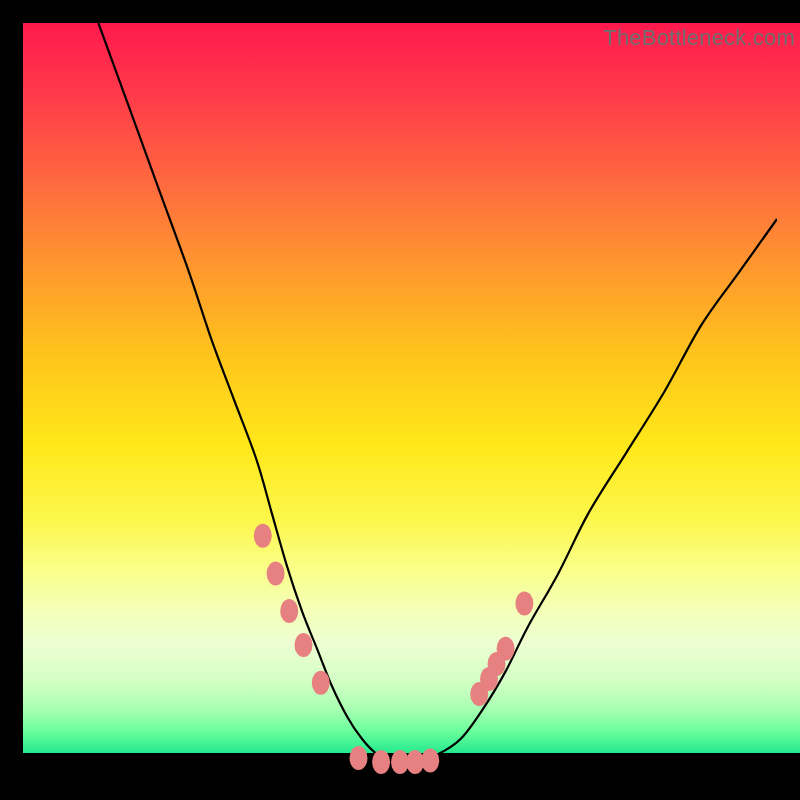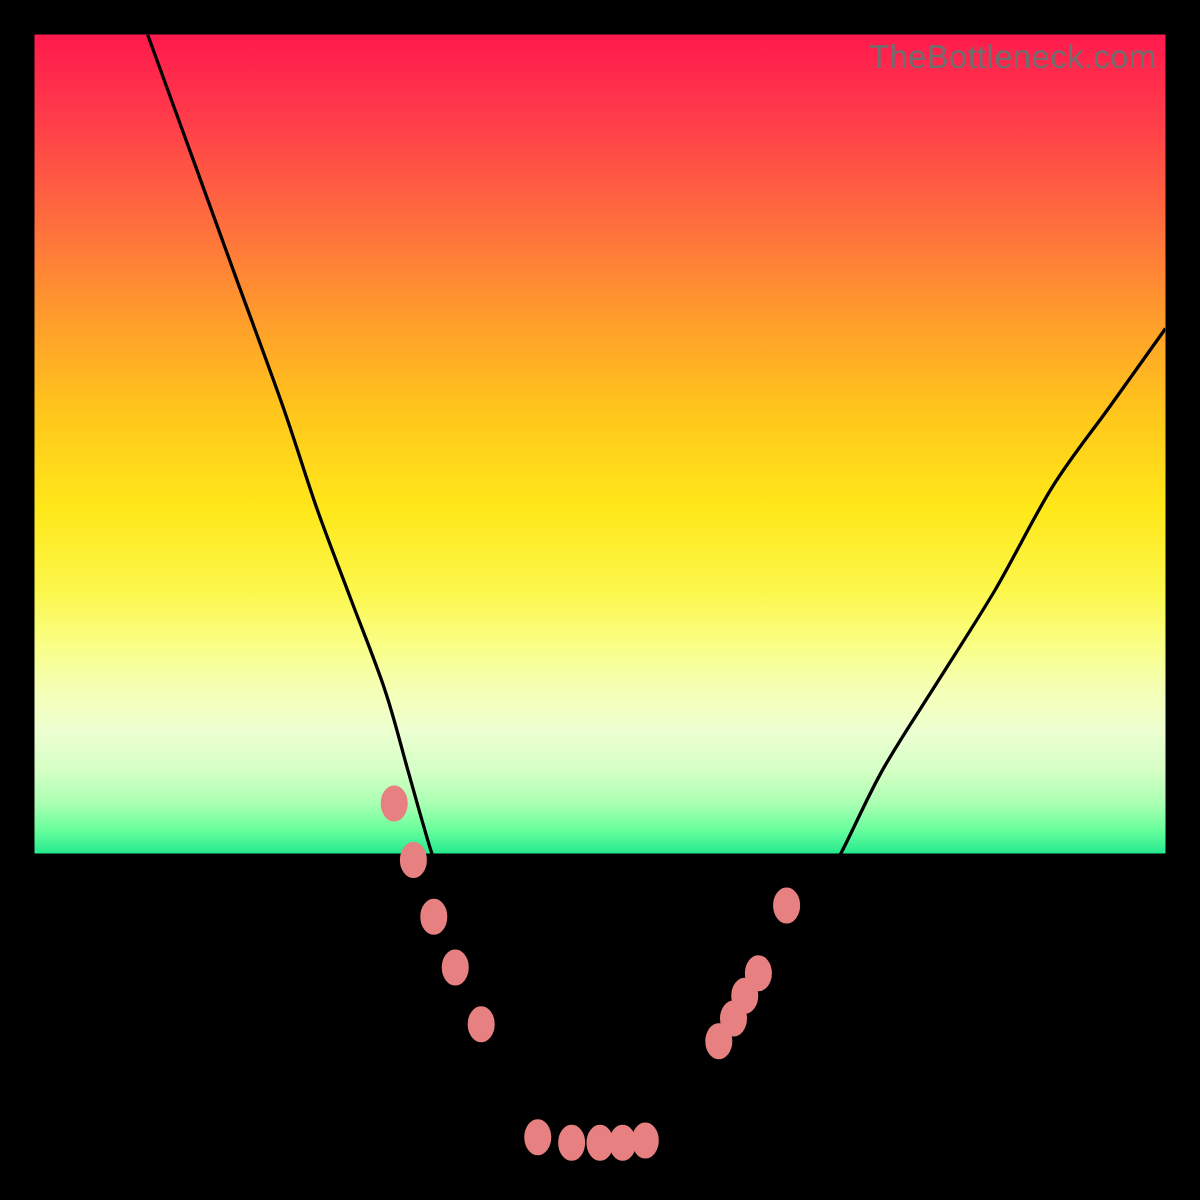--- a/index.html
+++ b/index.html
@@ -15,36 +15,37 @@
     position: relative;
     width: 800px;
     height: 800px;
     background: #000;
   }
   .plot {
     position: absolute;
     left: 23px;
     top: 23px;
     width: 754px;
-    height: 546px;
+    height: 730px;
     background: linear-gradient(to bottom,
       #ff1a4d 0%,
       #ff3b4a 10%,
       #ff6a3f 22%,
       #ff9a2d 34%,
       #ffc61b 46%,
       #ffe81a 58%,
       #fcf74c 68%,
       #f9ff8a 75%,
       #f4ffb5 80%,
       #edffd1 85%,
       #d4ffc5 90%,
       #a8ffb2 94%,
       #6bff9e 97%,
       #25e98e 100%);
+    padding-left: 24px;
   }
   .watermark {
     position: absolute;
     top: 2px;
     right: 6px;
     color: #6f6f6f;
     font-size: 22px;
     letter-spacing: 0.2px;
     user-select: none;
   }

